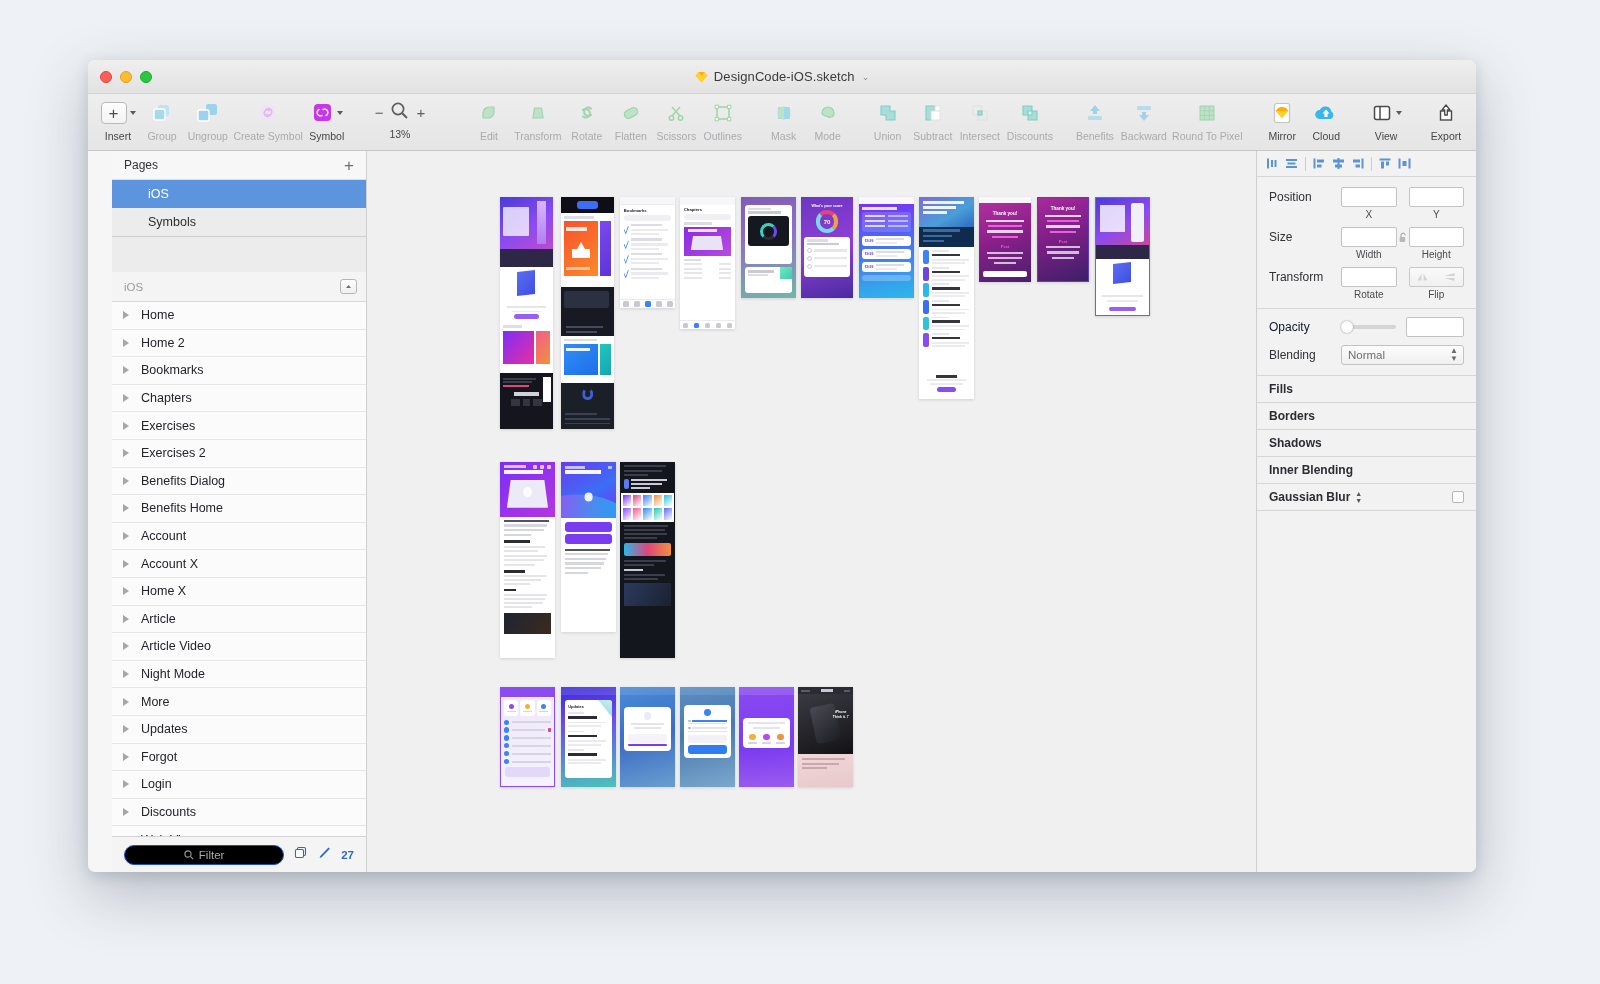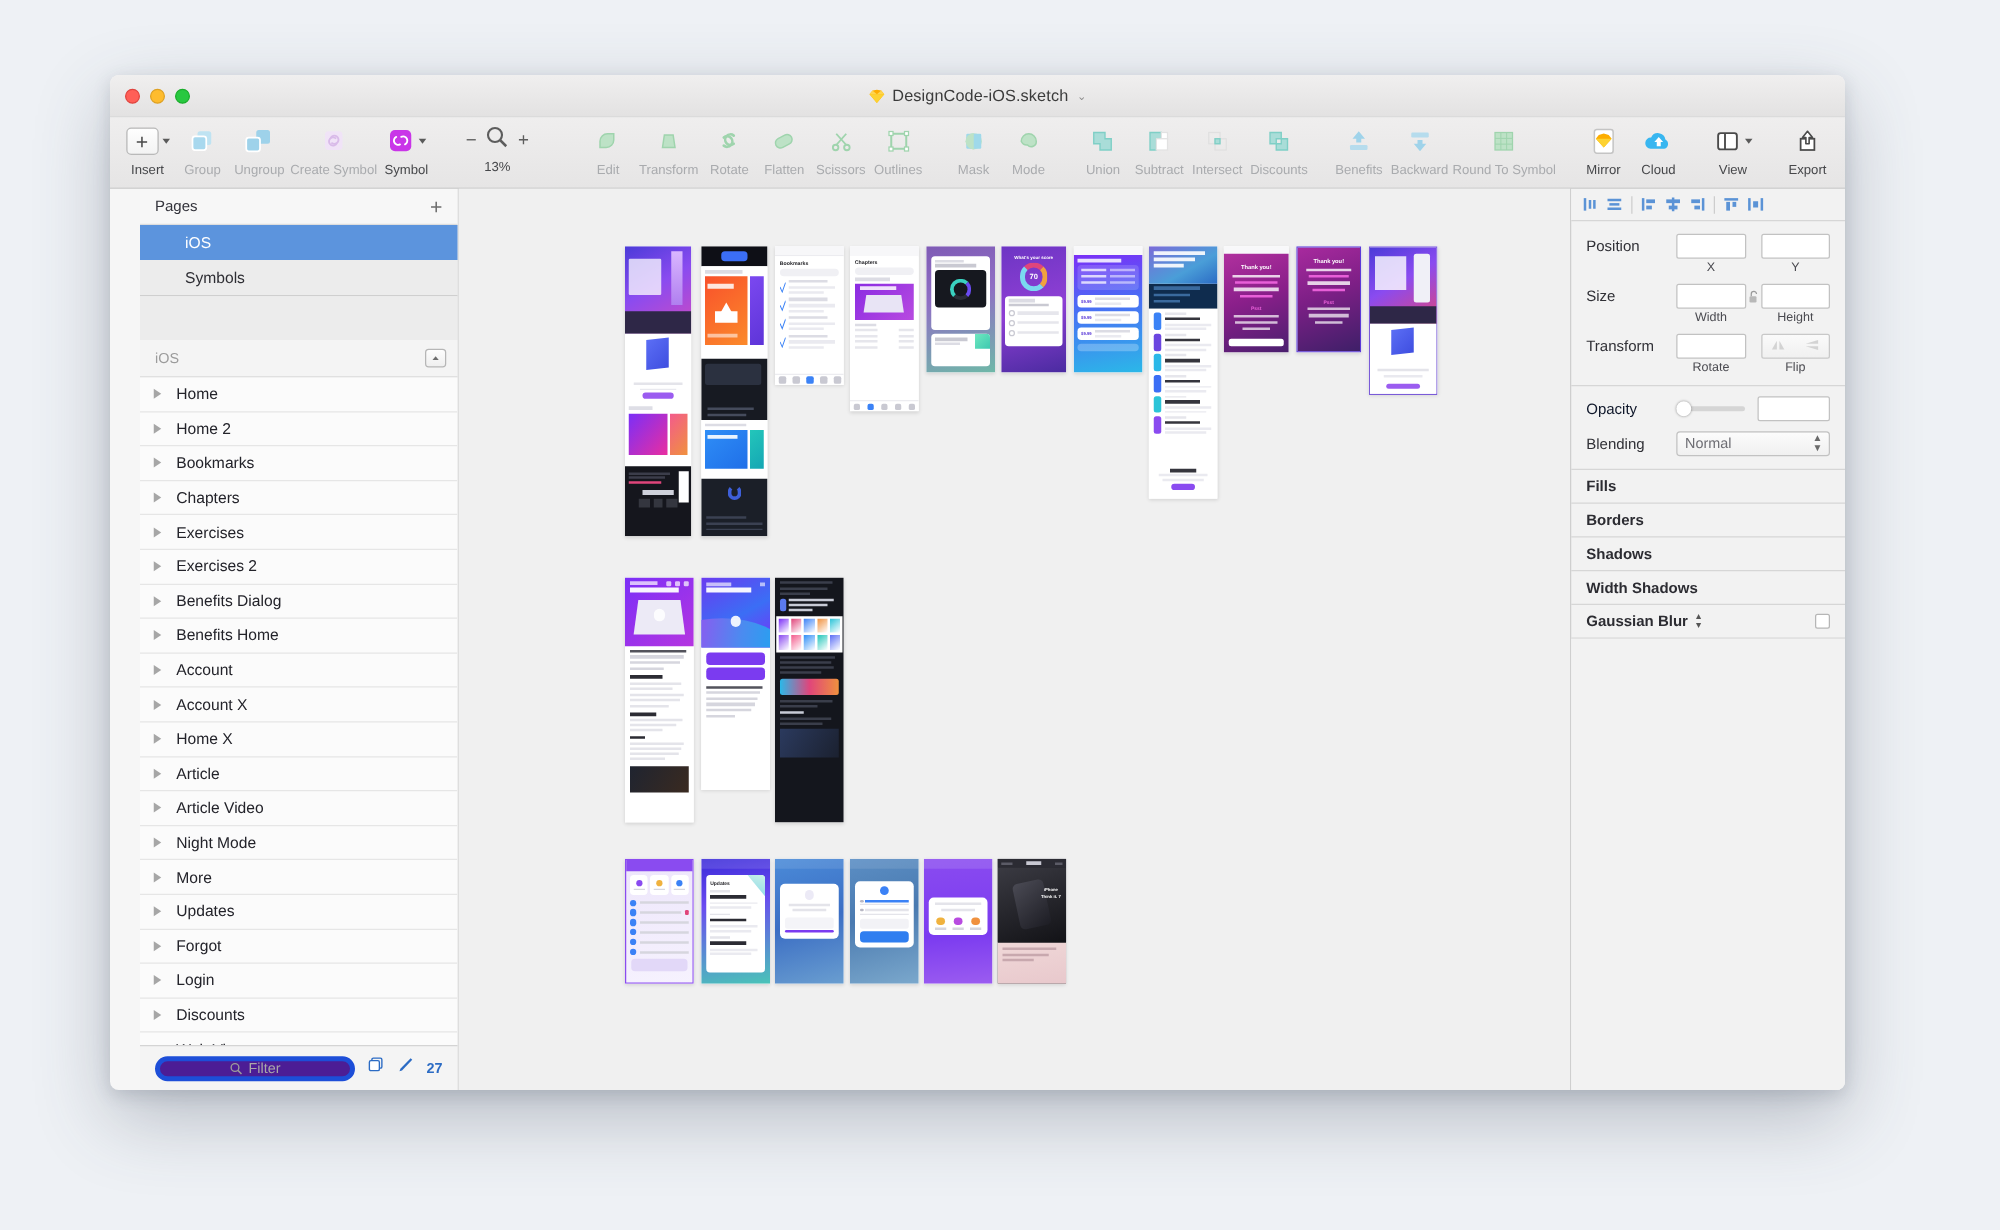--- a/index.html
+++ b/index.html
@@ -147,21 +147,21 @@
     margin-right: 12px; flex: 0 0 auto;
   }
   .sb-footer {
     height: 36px; flex: 0 0 36px;
     display: flex; align-items: center; gap: 10px;
     padding: 0 12px;
     background: #f4f4f4; border-top: 1px solid #d4d4d4;
   }
   .filter-field {
     flex: 1; height: 20px; border-radius: 10px;
-    border: 4px solid #1d4ed8; background: #4c1d95;
+    border: 1px solid #1d4ed8; background: #000000;
     display: flex; align-items: center; justify-content: center; gap: 5px; text-align: center;
   }
   .filter-ph { font-size: 11.5px; color: #a9a9a9; }
   .foot-count { font-size: 11.5px; color: #2b6bc4; font-weight: 600; }
 
   
   .canvas {
     flex: 1; position: relative; background: #f0f0f0; overflow: hidden;
   }
   .artboard {
@@ -452,21 +452,21 @@
         </span>
       <span class="tb-lbl">Backward</span>
     </div>
       <div class="tb-item dim">
       <span class="tb-ico row-ico">
           <svg width="22" height="22" viewBox="0 0 22 22">
             <rect x="4" y="4" width="14" height="14" fill="#bde2c6" stroke="#9fd4ad" stroke-width="1"></rect>
             <path d="M8.7 4 V18 M13.3 4 V18 M4 8.7 H18 M4 13.3 H18" stroke="#9fd4ad" stroke-width=".8"></path>
           </svg>
         </span>
-      <span class="tb-lbl">Round To Symbol</span>
+      <span class="tb-lbl">Round To Pixel</span>
     </div>
       <span class="tb-sep"></span>
       <div class="tb-item ">
       <span class="tb-ico row-ico">
           <svg width="24" height="24" viewBox="0 0 24 24">
             <rect x="4.5" y="2.5" width="15" height="19" rx="2" fill="#fff" stroke="#c4c4c4" stroke-width="1.2"></rect>
             <path d="M8 7 L12 5.8 L16 7 L18.3 10 L12 17 L5.7 10 Z" fill="#fdad00"></path>
             <path d="M5.7 10 H18.3 L12 17 Z" fill="#fdd231"></path>
           </svg>
         </span>
@@ -1379,21 +1379,21 @@
    </div>
           <div class="sec-row">
      <span class="left">
        <span>Shadows</span>
 
      </span>
 
    </div>
           <div class="sec-row">
      <span class="left">
-       <span>Width Shadows</span>
+       <span>Inner Blending</span>
 
      </span>
 
    </div>
           <div class="sec-row">
      <span class="left">
        <span>Gaussian Blur</span>
        <span style="font-size:7px;color:#555;line-height:7px;display:inline-block;">▲<br>▼</span>
      </span>
      <span class="chk"></span>

